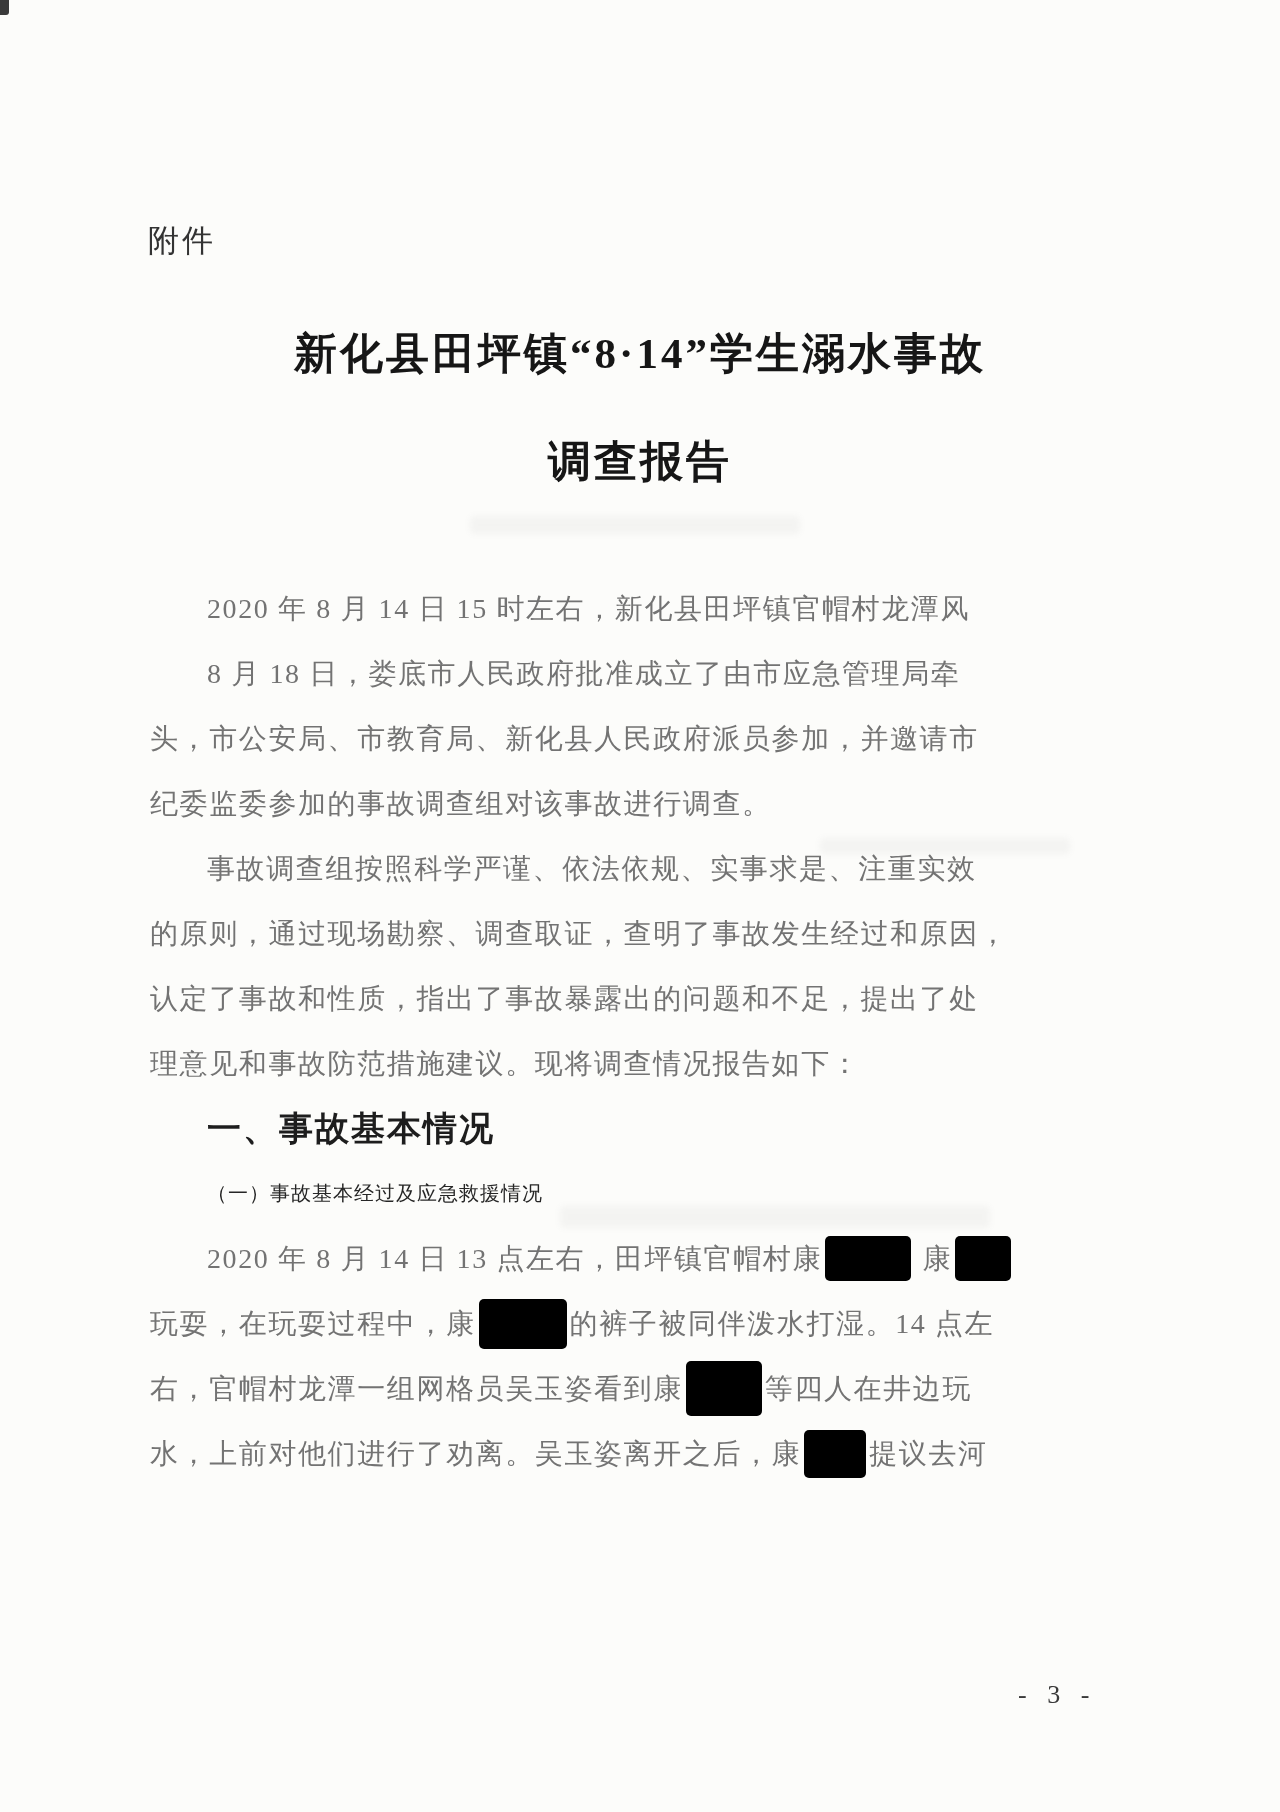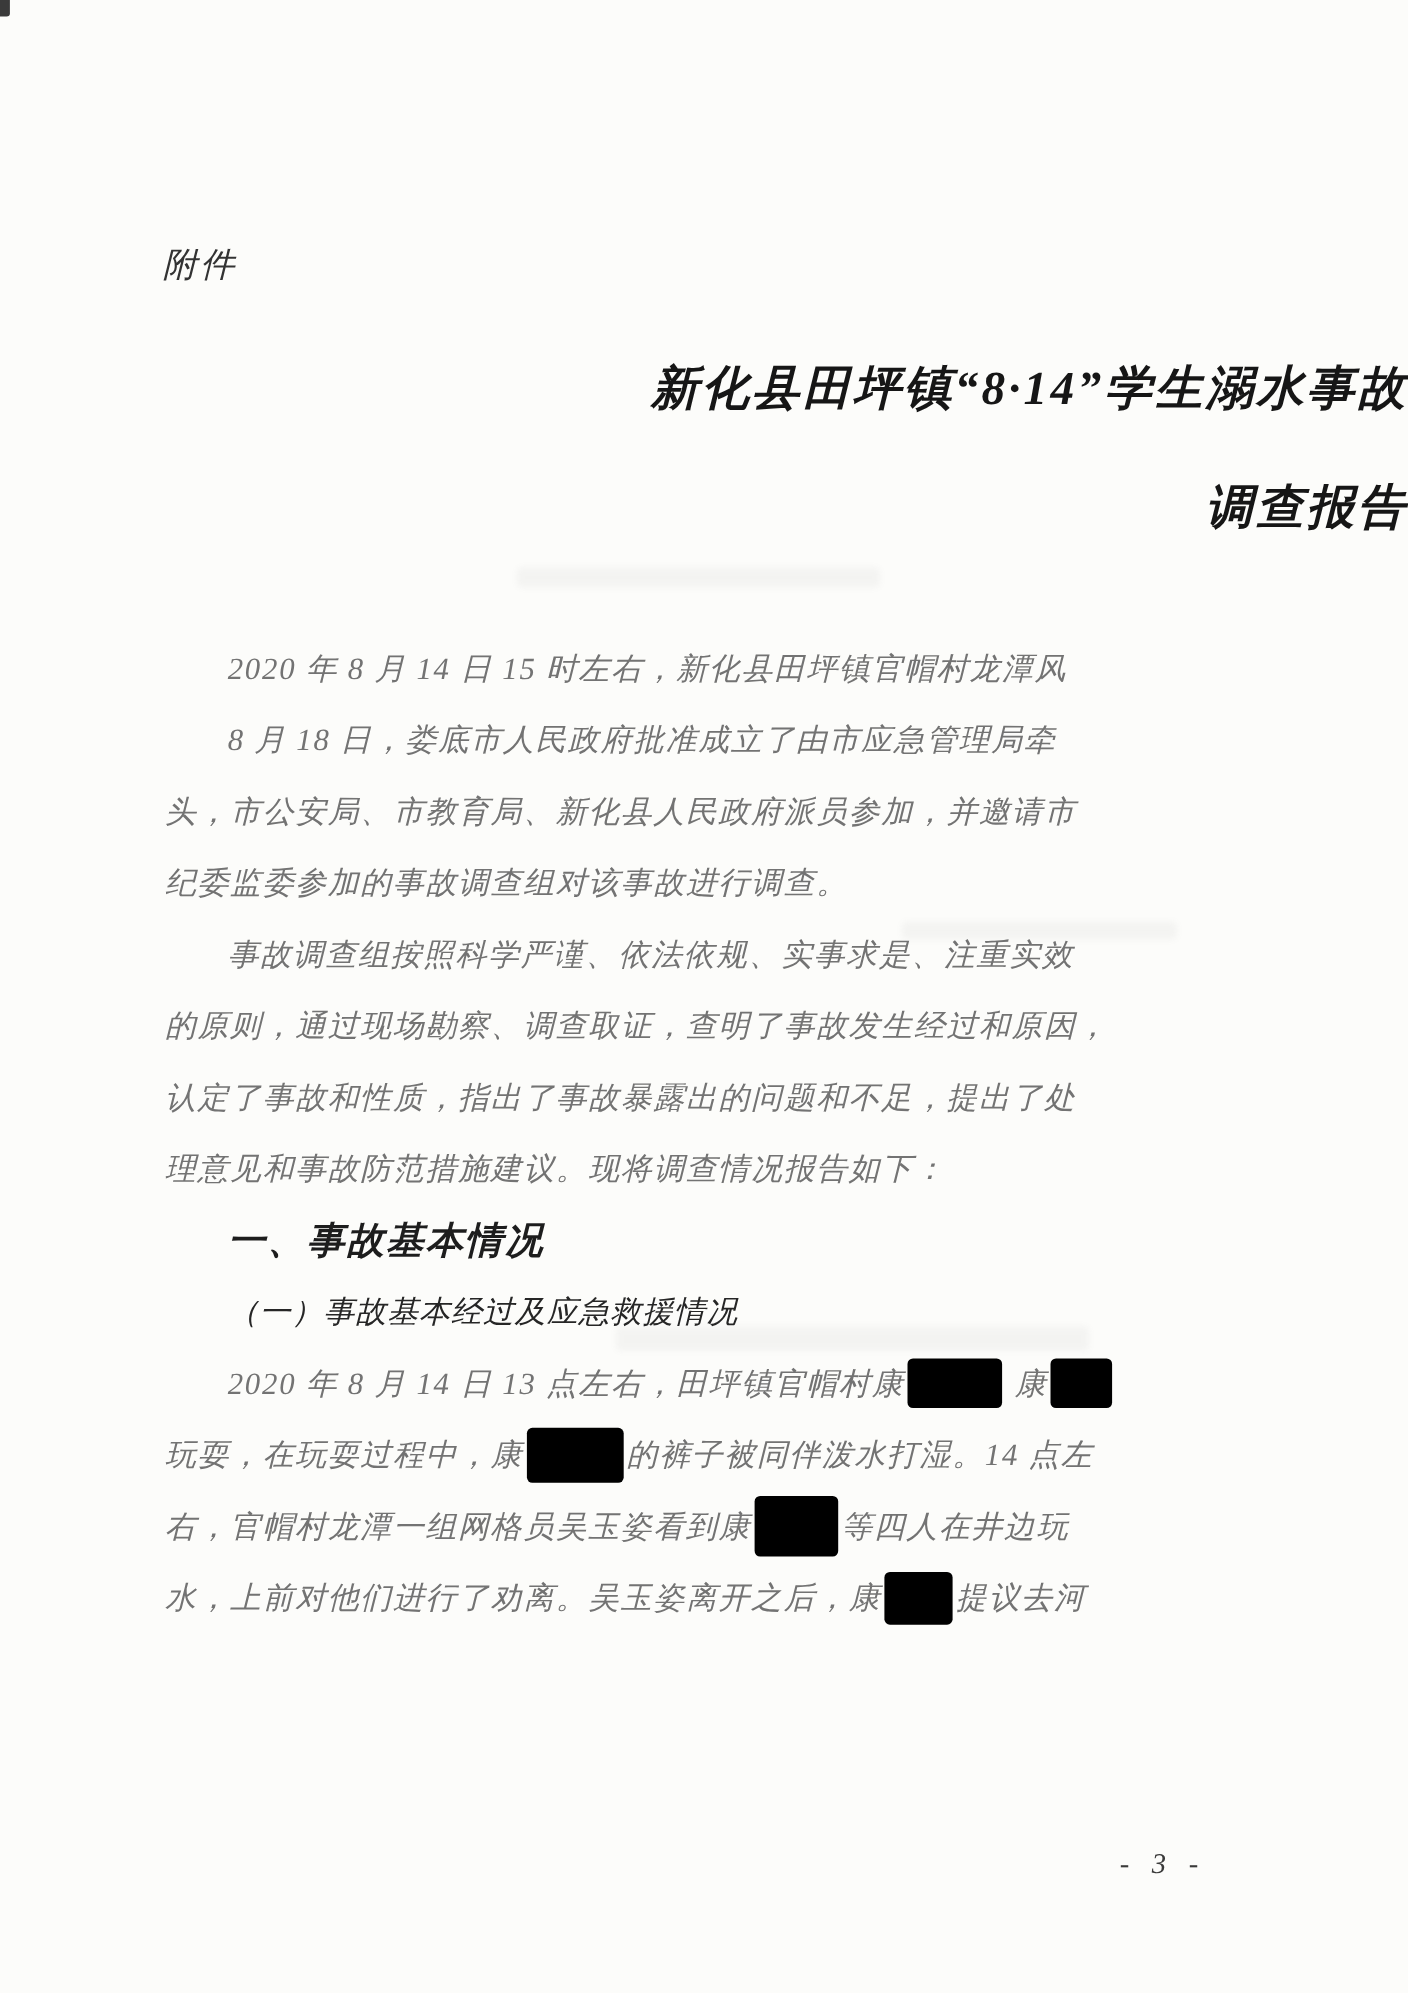--- a/index.html
+++ b/index.html
@@ -3,57 +3,55 @@
 <meta charset="utf-8">
 <style>
   html,body{margin:0;padding:0;}
   .page{
     position:relative;
     width:1280px;height:1812px;
     background:#fcfcfa;
     overflow:hidden;
     font-family:"Liberation Serif", serif;
     color:#2b2b2b;
-    font-style:italic;
   }
   .corner-speck{
     position:absolute;left:0;top:0;width:9px;height:15px;
     background:#3a3a3a;border-radius:0 0 3px 0;
   }
   .attachment-label{
     position:absolute;left:148px;top:220px;
     font-family:"Liberation Sans", sans-serif;
     font-size:31px;color:#333;
     letter-spacing:3px;
   }
   .doc-title{
     position:absolute;left:0;top:300px;width:100%;
     text-align:center;font-weight:bold;color:#161616;
   }
   .doc-title .t-line{
     font-size:43px;line-height:108px;letter-spacing:3px;
     white-space:nowrap;
-    text-align:right;
   }
   .doc-body{
     position:absolute;left:150px;top:576px;width:990px;
   }
   .line{
     height:65px;line-height:65px;
     font-size:28px;letter-spacing:1.6px;
     white-space:nowrap;color:#737373;
   }
   .line.indent{padding-left:57px;}
   .line.heading{
     font-family:"Liberation Sans", sans-serif;
     font-weight:bold;font-size:34px;color:#1d1d1d;
     letter-spacing:2px;
   }
   .line.subheading{
-    font-size:28px;color:#262626;letter-spacing:1px;
+    font-size:20px;color:#262626;letter-spacing:1px;
   }
   .redaction{
     display:inline-block;background:#000;
     vertical-align:middle;border-radius:5px;
     margin:0 3px 6px 3px;
   }
   .page-number{
     position:absolute;left:1018px;top:1680px;
     font-size:26px;letter-spacing:7px;color:#3a3a3a;
     white-space:nowrap;

